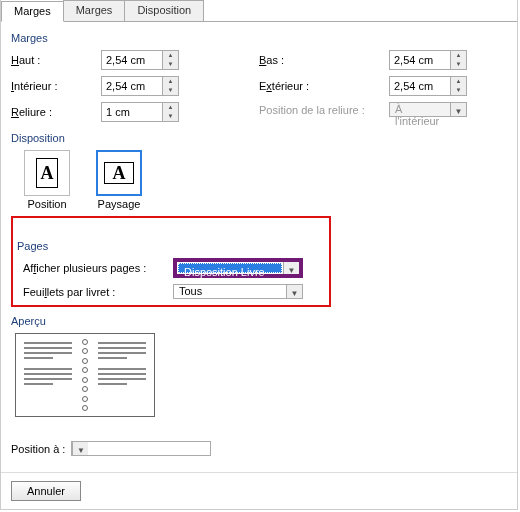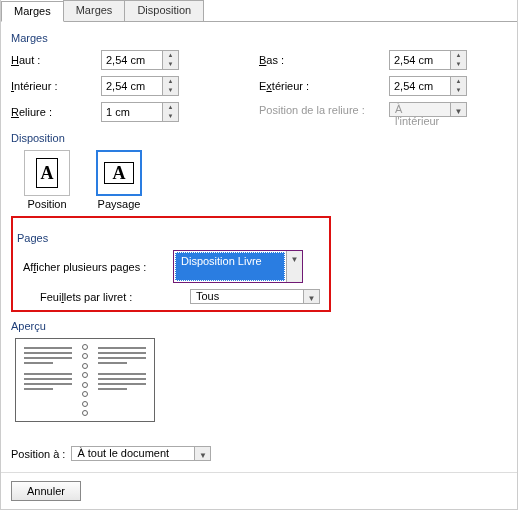--- a/index.html
+++ b/index.html
@@ -127,21 +127,21 @@
   }
   .page.portrait{width:22px;height:30px;}
   .page.landscape{width:30px;height:22px;}
   .redbox {
     border:2px solid #d11;
     padding:6px 6px 6px 4px;
     margin:4px 0 8px 0;
     width:320px;
   }
   .hl-sel {
-    display:inline-flex;width:130px;height:33px;border:1px solid #701a75;
+    display:inline-flex;width:130px;height:20px;border:4px solid #701a75;
   }
   .hl-sel .val{flex:1;background:#2a7de1;color:#fff;padding:1px 5px;border:1px dotted #fff;margin:1px;line-height:14px;}
   .hl-sel .dd{width:16px;border-left:1px solid #aaa;background:#eee;text-align:center;font-size:8px;line-height:18px;color:#555;}
   .preview-box{
     border:1px solid #666;width:140px;height:84px;margin:4px 0 6px 4px;
     background:#fff;display:flex;
   }
   .preview-page{flex:1;padding:8px 8px;}
   .preview-page .ln{height:2px;background:#888;margin-bottom:3px;}
   .spiral{width:10px;display:flex;flex-direction:column;align-items:center;justify-content:space-around;padding:3px 0;}
@@ -248,29 +248,29 @@
       </div>
       <div class="orient sel">
         <div class="box">
             <div class="page landscape">A</div>
           </div>
         <span>Paysage</span>
       </div>
     </div>
 
     <div class="redbox">
-      <div class="group-label" style="margin-top:8px">Pages</div>
+      <div class="group-label" style="margin-top:16px">Pages</div>
       <div class="row" style="margin-left:6px">
         <span class="lbl-pages">Af<u>f</u>icher plusieurs pages :</span>
         <span class="hl-sel">
           <span class="val">Disposition Livre</span>
           <span class="dd">▼</span>
         </span>
       </div>
-      <div class="row" style="margin-left:23px;margin-bottom:0">
+      <div class="row" style="margin-left:6px;margin-bottom:0">
         <span class="lbl-pages">Feui<u>l</u>lets par livret :</span>
         <span class="select" style="width:130px">
           <span class="val">Tous</span>
           <span class="dd">▼</span>
         </span>
       </div>
     </div>
 
     <div class="group-label">Aperçu</div>
     <div class="preview-box">
@@ -304,21 +304,20 @@
         <div class="ln"></div>
           <div class="ln"></div>
           <div class="ln"></div>
           <div class="ln" style="width:60%"></div>
       </div>
     </div>
 
     <div class="row" style="margin-top:24px">
       <span style="margin-right:6px">Position à :</span>
       <span class="select" style="width:140px">
-        <span class="val">À tout le document</span>
         <span class="dd">▼</span>
       </span>
     </div>
   </div>
 
   <div class="bottom-bar">
     <div class="btns-right">
       <div class="btn" style="min-width:70px">Annuler</div>
     </div>
   </div>

